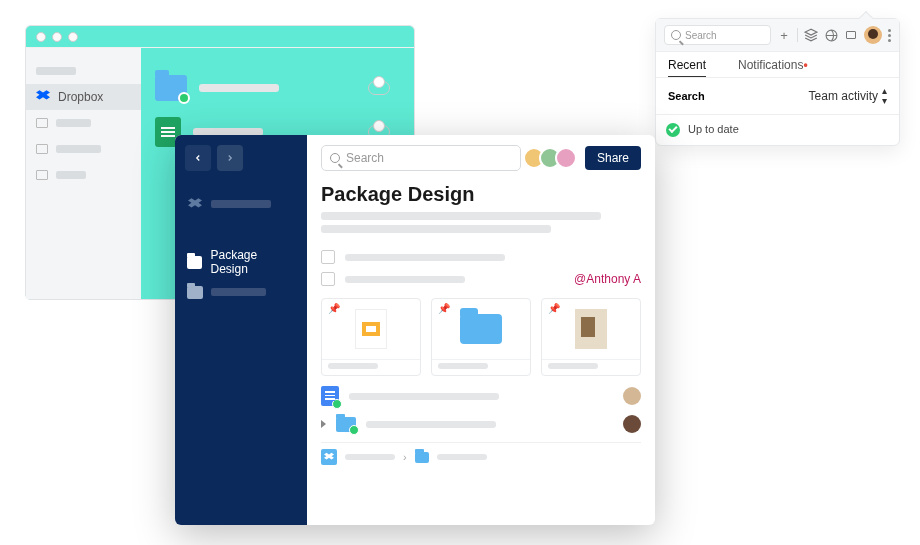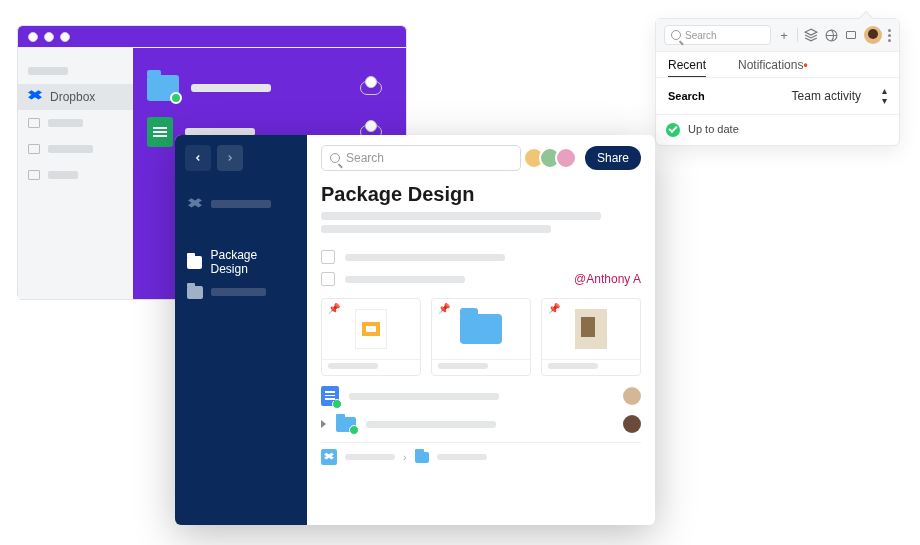--- a/index.html
+++ b/index.html
@@ -10,25 +10,25 @@
     font-family: -apple-system, BlinkMacSystemFont, "Segoe UI", Helvetica, Arial, sans-serif;
     background: #ffffff;
     position: relative;
     overflow: hidden;
   }
   .placeholder-bar { background: #e4e6e8; border-radius: 3px; }
 
   
   .win-finder {
     position: absolute;
-    left: 17px; top: 25px;
+    left: 25px; top: 25px;
     width: 390px; height: 275px;
     border: 1px solid #e1e3e6;
     border-radius: 6px;
-    background: #6d28d9;
+    background: #5eead4;
     display: flex;
     flex-direction: column;
   }
   .win-finder .titlebar {
     height: 22px;
     display: flex;
     align-items: center;
     padding-left: 10px;
     gap: 6px;
     border-bottom: 1px solid #f0f0f0;
@@ -114,21 +114,21 @@
   }
   .ptab { padding-bottom: 4px; color:#555; position: relative; }
   .ptab .reddot { color:#e74c3c; font-weight:bold; }
   .ptab.active { color:#111; border-bottom:1.5px solid #333; }
 
   .panel .sect {
     display:flex; justify-content:space-between; align-items:center;
     padding: 8px 12px; font-size:11px;
   }
   .sect .left { font-weight:600; }
-  .sect .right { display:flex; align-items:center; gap:21px; color:#333; font-size:12px; }
+  .sect .right { display:flex; align-items:center; gap:4px; color:#333; font-size:12px; }
 
   .pitems { padding: 0 12px 8px; }
   .pitem { display:flex; align-items:center; gap:8px; height:28px; }
   .pitem.sub { padding-left: 28px; }
   .mini-file { width:18px; height:22px; position:relative; }
   .mini-sheets { background:#1fa463; border-radius:2px; }
   .mini-sheets::after { content:"";position:absolute;left:4px;top:7px;width:10px;height:8px;background:repeating-linear-gradient(#fff,#fff 1.5px,#1fa463 1.5px,#1fa463 3px); }
   .mini-ai { background:#fff; border:1px solid #eee; border-radius:2px; display:flex;align-items:center;justify-content:center;font-size:9px;font-weight:bold;color:#ff9800; }
   .check-badge { position:absolute; right:-3px; bottom:-3px; width:10px;height:10px;border-radius:50%;background:#2ecc71;border:1.5px solid #fff; }
   .mini-ava { width:20px;height:20px;border-radius:50%; }
@@ -190,21 +190,21 @@
     flex:1; height:26px; border:1px solid #d8dbde; border-radius:5px;
     display:flex; align-items:center; padding:0 8px; gap:6px; font-size:12px; color:#999;
   }
   .ava-stack { display:flex; }
   .ava-stack .av {
     width:22px;height:22px;border-radius:50%; border:2px solid #fff; margin-left:-6px;
   }
   .av.c1{background:#f0c674;} .av.c2{background:#90c695;} .av.c3{background:#e8a0c0;}
   .share-btn {
     background:#0b2a5b; color:#fff; font-size:12px; font-weight:500;
-    padding:5px 12px; border-radius:12px; border:none;
+    padding:5px 12px; border-radius:4px; border:none;
   }
   .title { font-size:20px; font-weight:600; margin:12px 0 6px; color:#1a1a1a; }
   .desc .placeholder-bar { margin-bottom:5px; }
 
   .checkrow { display:flex; align-items:center; gap:10px; height:22px; }
   .chk { width:14px;height:14px;border:1.5px solid #ccc;border-radius:2px; }
   .mention { color:#be185d; font-size:12px; margin-left:auto; }
 
   .cards { display:flex; gap:10px; margin-top:8px; }
   .card {

